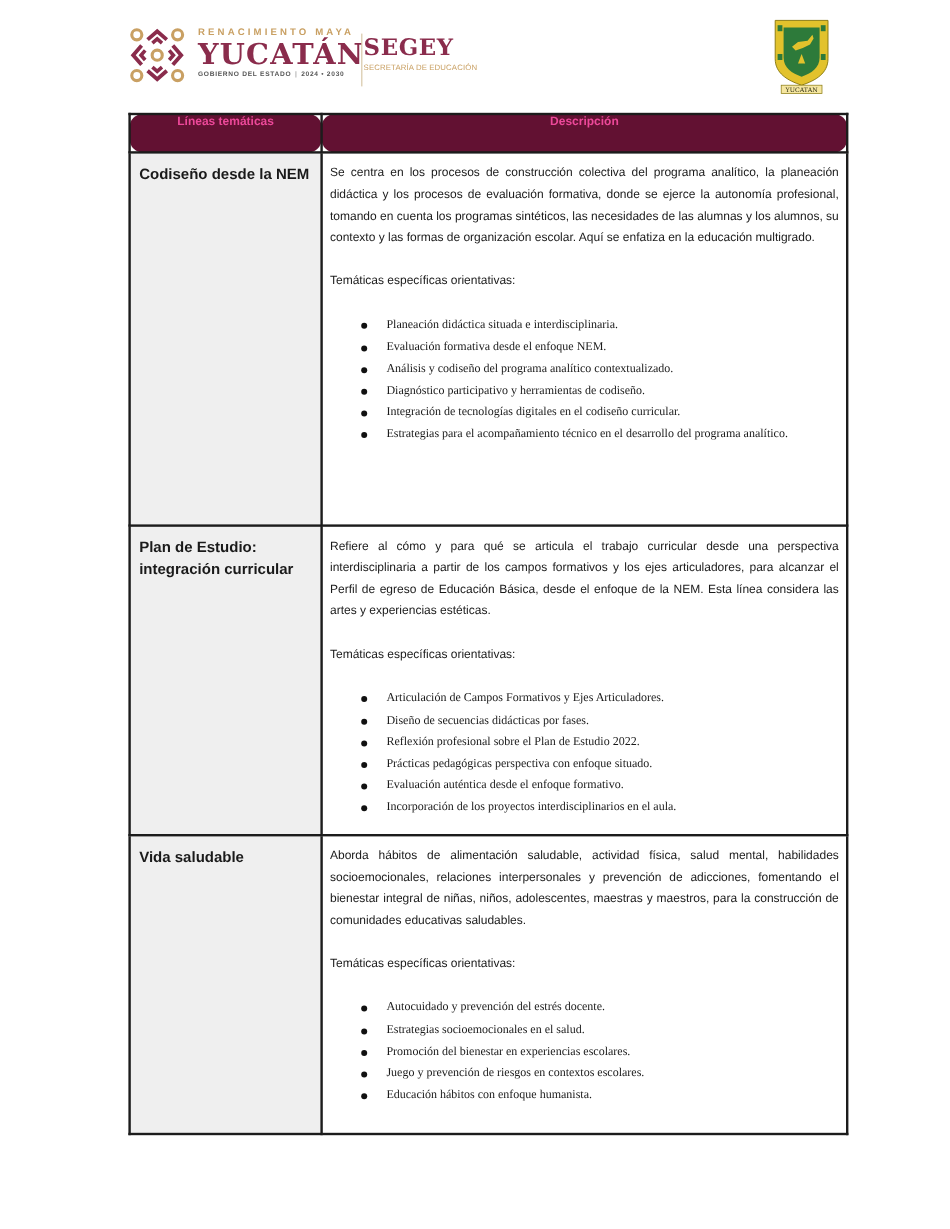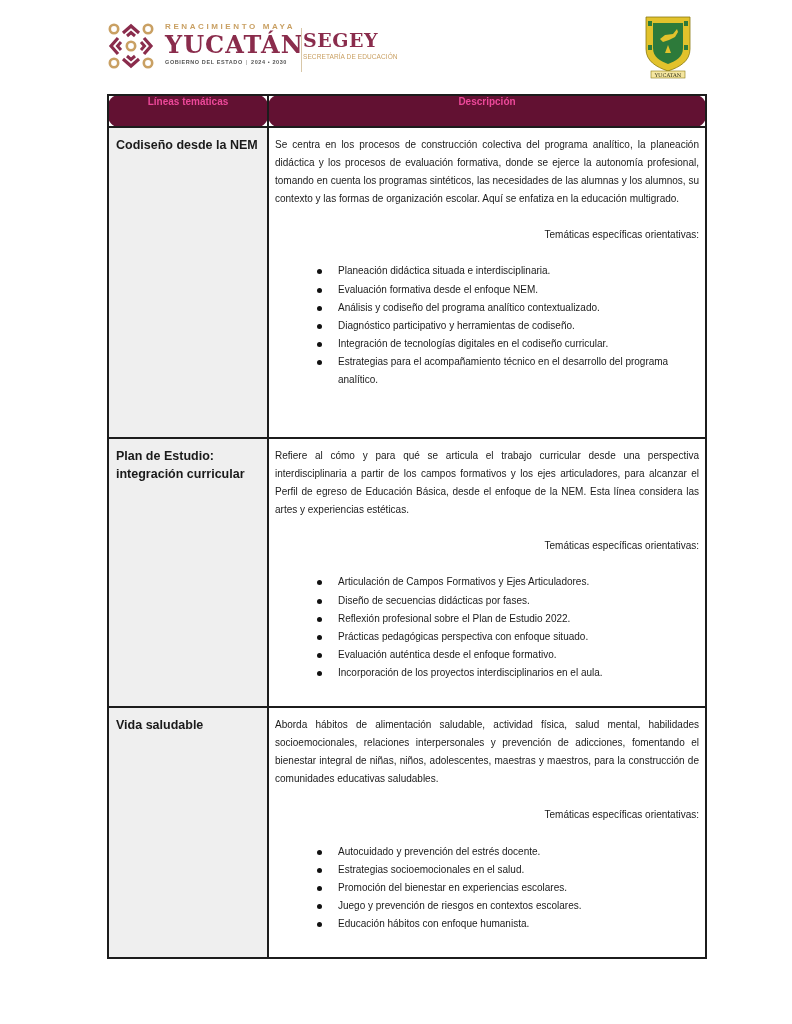--- a/index.html
+++ b/index.html
@@ -21,22 +21,22 @@
   .coat { position: absolute; left: 538px; top: 1px; width: 50px; height: 64px; }
 
   
   table.main { position: absolute; top: 94px; left: 107px; width: 600px; border-collapse: collapse; table-layout: fixed; }
   table.main td, table.main th { border: 2px solid #1c1c1c; vertical-align: top; }
   .col1 { width: 160px; }
   th.hdr { background: #621132; color: #ec4899; font-weight: bold; font-size: 10px; height: 30px; vertical-align: middle; text-align: center; padding: 0; border-radius: 11px; }
   td.topic { background: #efefef; font-weight: bold; font-size: 12.5px; padding: 8px 8px 0 7px; line-height: 18px; }
   td.desc { font-size: 10px; padding: 8px 6px 8px 6px; line-height: 18.1px; }
   .para { text-align: justify; margin: 0; }
-  .subhead { margin: 18px 0 18px 0; text-align: right; }
-  ul.topics { margin: 16px; padding-left: 47px; list-style: none; }
+  .subhead { margin: 18px 0 18px 0; }
+  ul.topics { margin: 0; padding-left: 47px; list-style: none; font-family: Liberation Serif, serif; }
   ul.topics li { position: relative; line-height: 18.1px; }
   ul.topics li::before { content: ""; position: absolute; left: -21px; top: 7px; width: 5px; height: 5px; border-radius: 50%; background: #111; }
   tr.row1 td { height: 293px; }
   tr.row2 td { height: 240px; }
   tr.row3 td { height: 231px; }
 </style>
 </head>
 <body>
 
 <div class="header">

